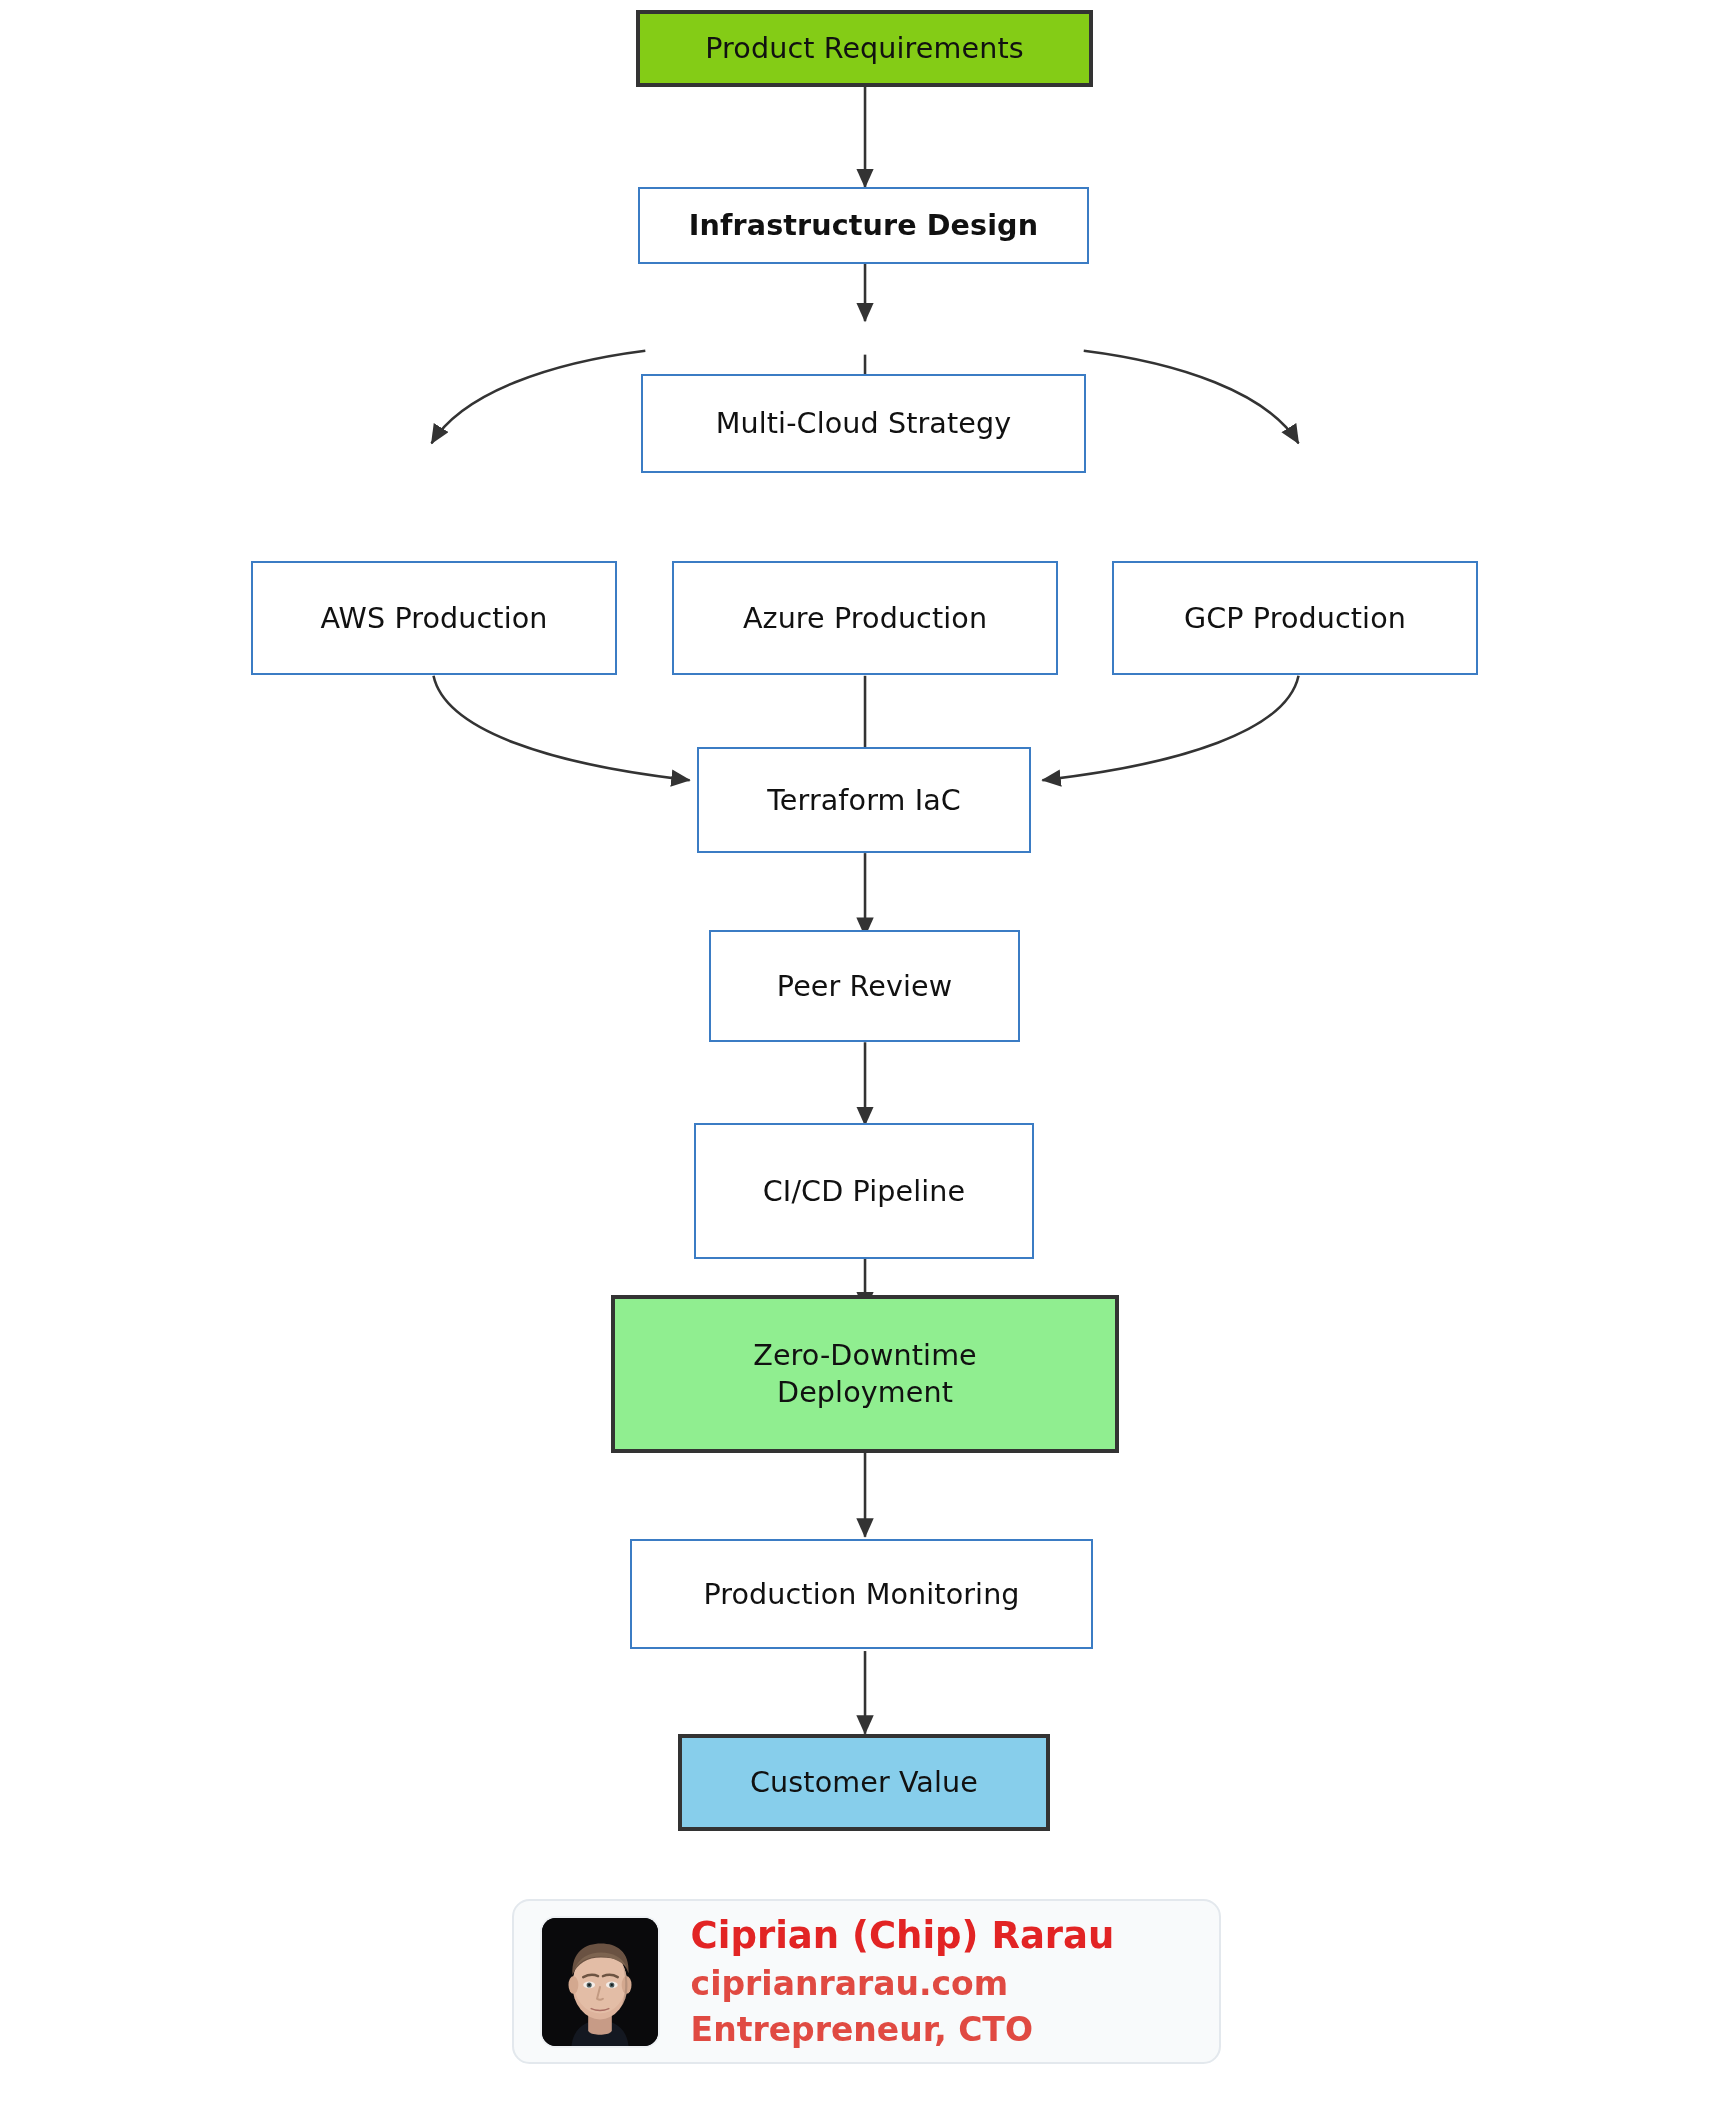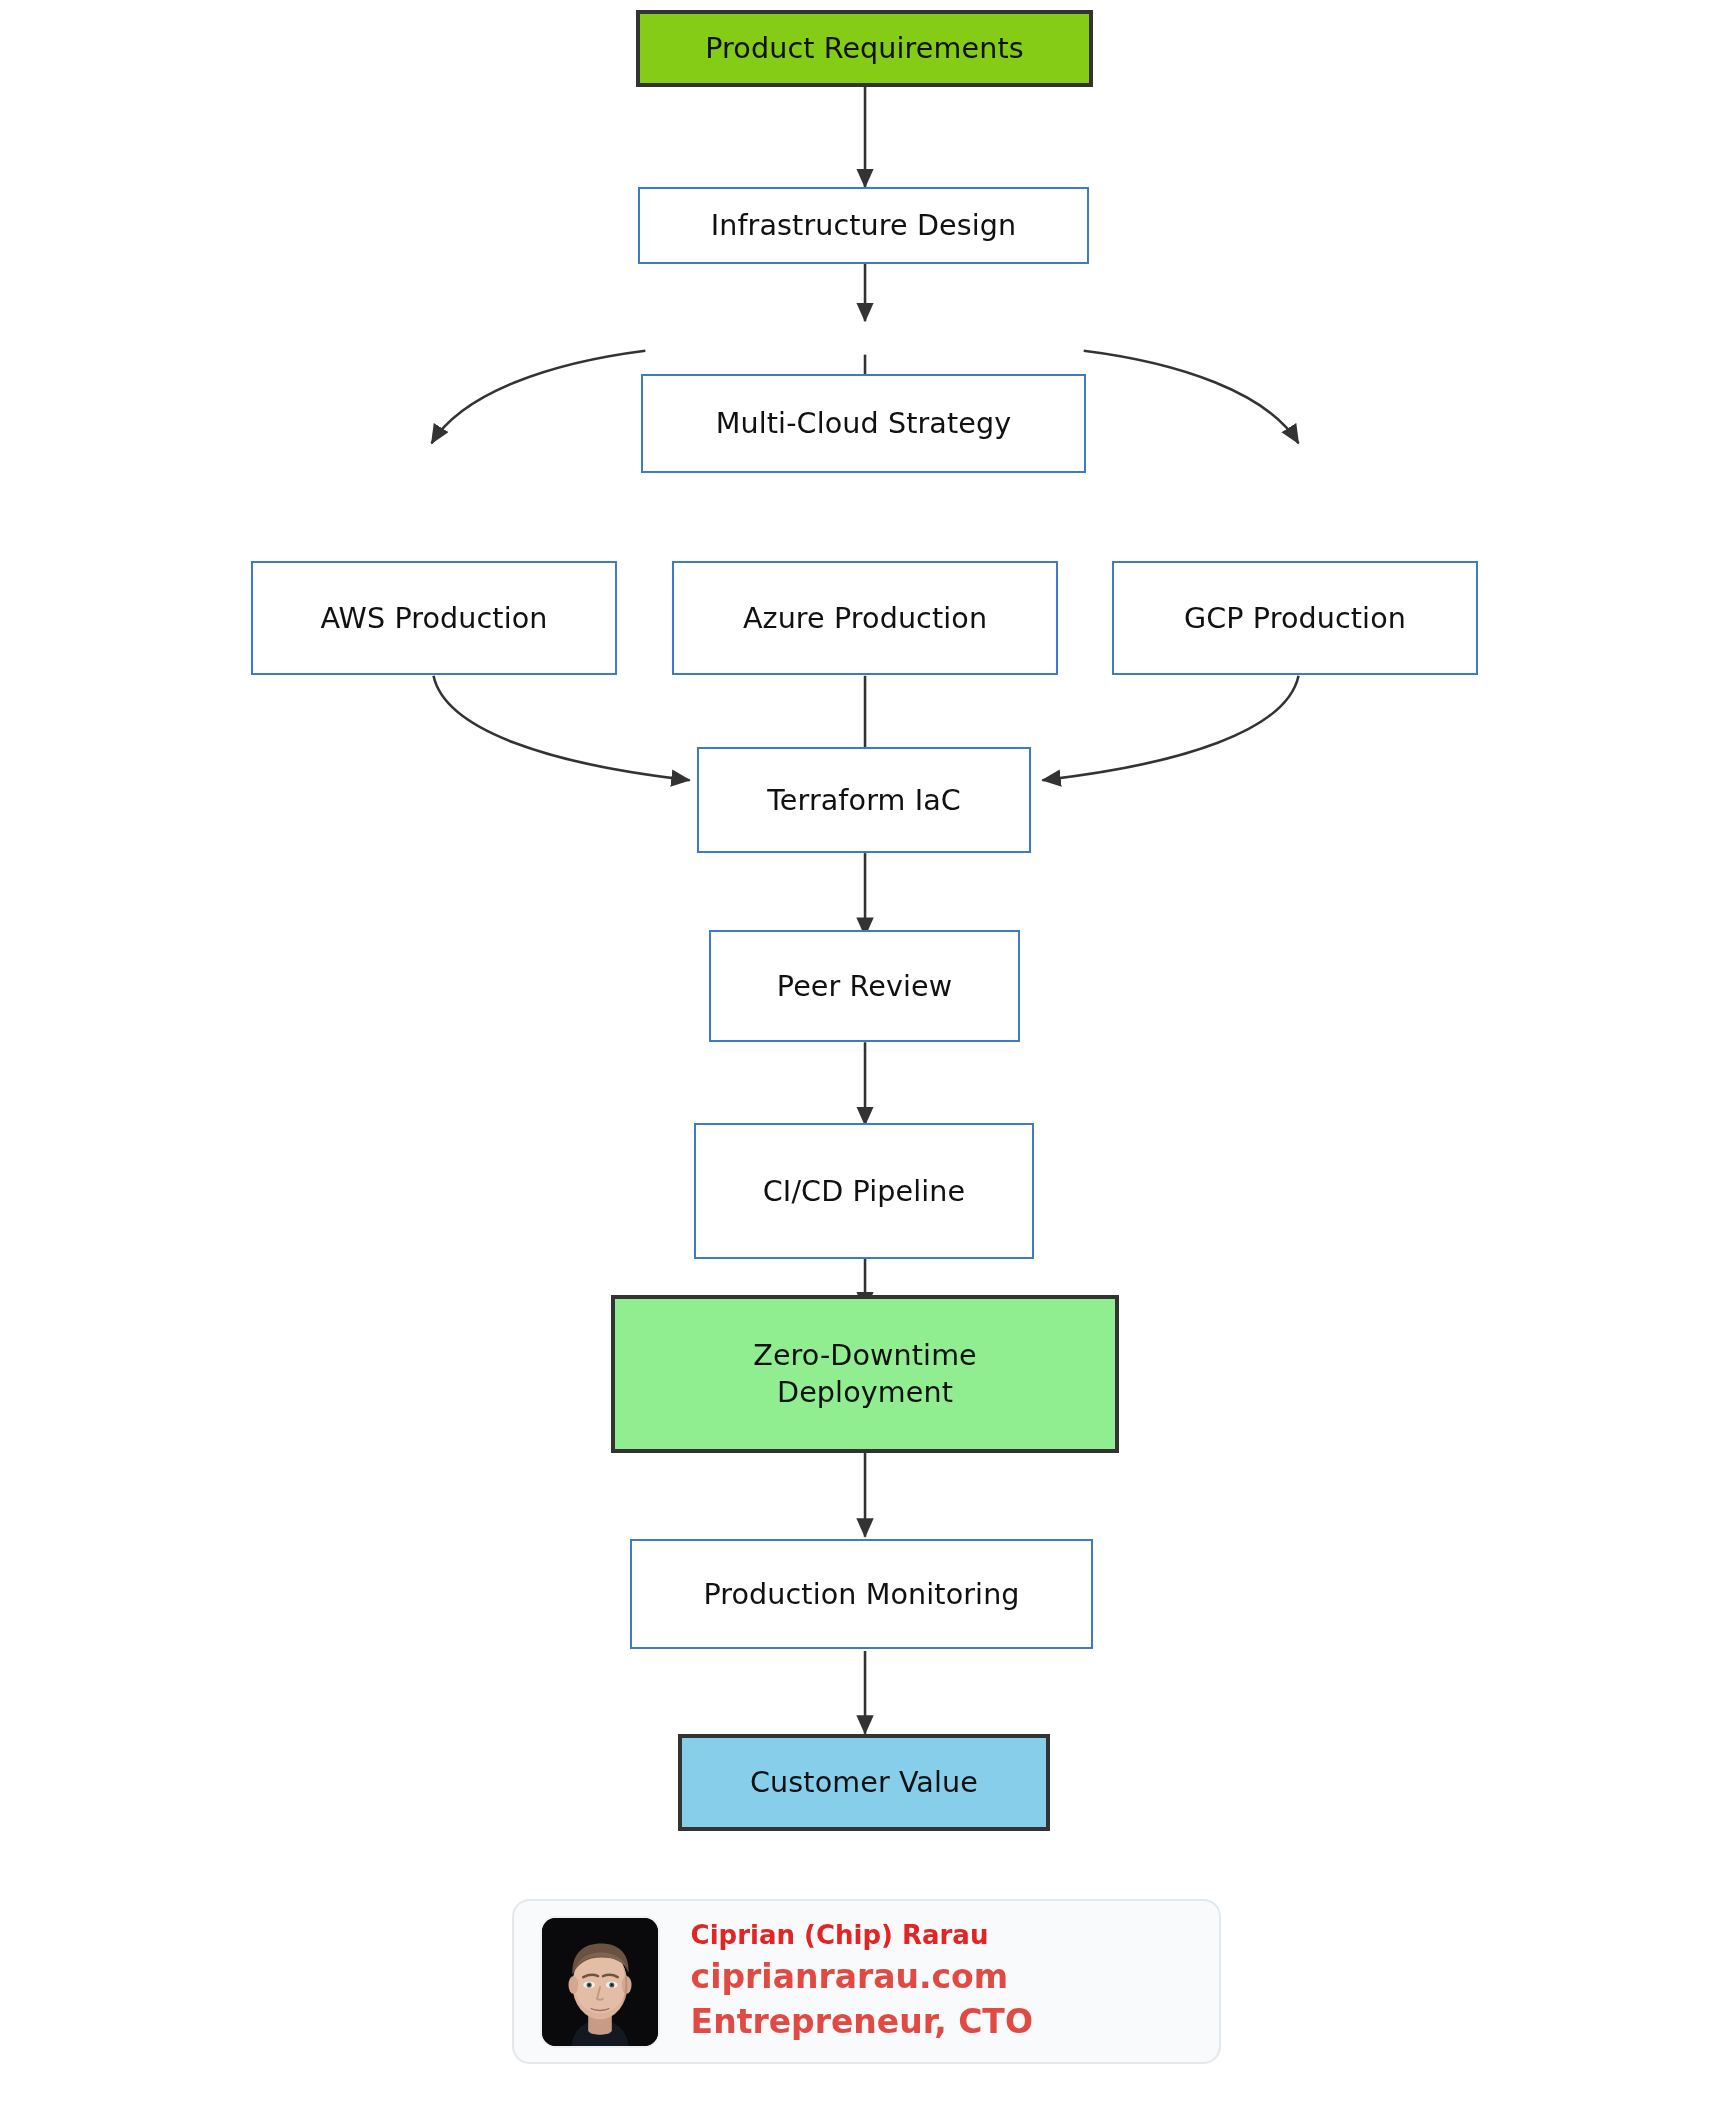--- a/index.html
+++ b/index.html
@@ -88,21 +88,21 @@
   #attribution-photo svg { display: block; width: 100%; height: 100%; }
   .attribution-text {
     display: flex;
     flex-direction: column;
     justify-content: center;
     gap: 2px;
   }
   .attr-name {
     color: #e22424;
     font-weight: bold;
-    font-size: 26px;
+    font-size: 37px;
     line-height: 1.3;
   }
   .attr-site, .attr-role {
     color: #e04a42;
     font-weight: bold;
     font-size: 33px;
     line-height: 1.32;
   }
 </style>
 </head>
@@ -139,21 +139,21 @@
       <path d="M878,1474 L878,1560"></path>
 
       <path d="M878,1676 L878,1760"></path>
     </g>
   </svg>
 
   <div class="node accent-pink" style="left:636px; top:9.9px; width:457px; height:77px;">
     <span>Product Requirements</span>
   </div>
 
-  <div class="node" style="left:638px; top:187px; width:451px; height:77px;">
+  <div class="node" style="left:638px; top:187px; width:451px; height:77px;font-weight:bold;">
     <span>Infrastructure Design</span>
   </div>
 
   <div class="node" style="left:641px; top:374px; width:445px; height:99px;">
     <span>Multi-Cloud Strategy</span>
   </div>
 
   <div class="node" style="left:251px; top:561px; width:366px; height:114px;">
     <span>AWS Production</span>
   </div>

